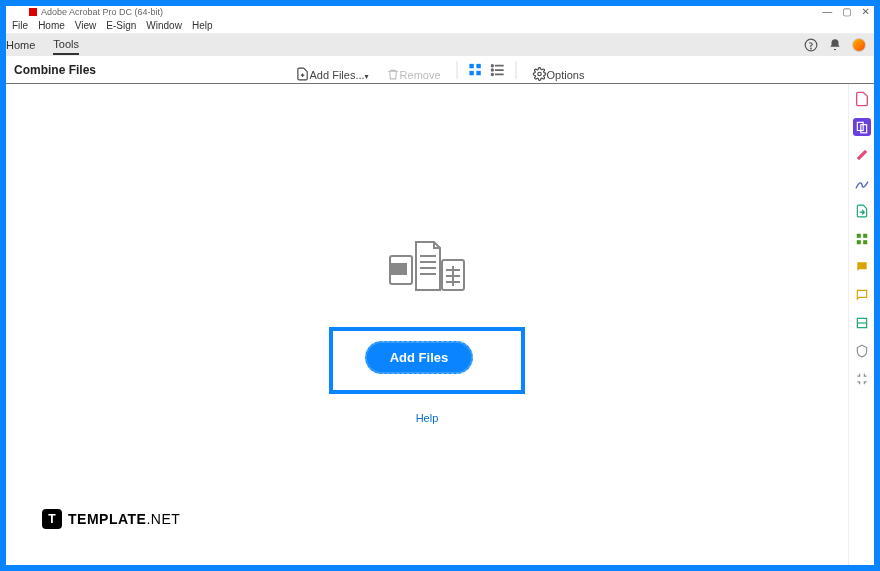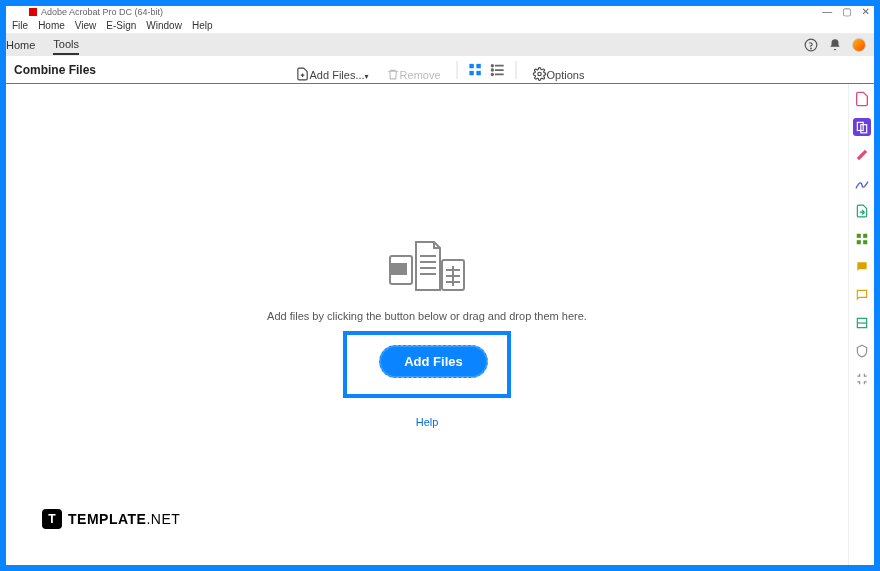--- a/index.html
+++ b/index.html
@@ -110,23 +110,23 @@
     display: flex; flex-direction: column; align-items: center;
   }
   .dropzone {
     margin-top: 150px;
     display:flex; flex-direction:column; align-items:center;
     color:#555;
   }
   .dropzone .illus { width:90px; height:64px; margin-bottom: 10px; }
   .dropzone .line1, .dropzone .line2 { font-size:11px; color:#555; line-height:1.5; text-align:center;}
   .highlight-box {
-    margin-top: 6px;
+    margin-top: 19px;
     border: 4px solid #0a84ff;
-    padding: 10px 19px 16px 32px;
+    padding: 10px 48px 16px 32px;
     background: #fff;
     display:flex; justify-content:center;
   }
   .add-files-btn {
     background: #0a84ff; color:#fff; font-weight:600;
     font-size:13px; padding: 8px 24px; border:none;
     border-radius: 18px; cursor:pointer;
     box-shadow: inset 0 0 0 1px rgba(255,255,255,.2);
     border: 1px dashed #5fb3ff;
   }
@@ -257,21 +257,20 @@
             <line x1="38" y1="28" x2="54" y2="28"></line>
             <line x1="38" y1="34" x2="54" y2="34"></line>
             <line x1="38" y1="40" x2="54" y2="40"></line>
           <rect x="60" y="26" width="22" height="30" rx="2" fill="#fff"></rect>
           <line x1="64" y1="36" x2="78" y2="36"></line>
             <line x1="64" y1="42" x2="78" y2="42"></line>
             <line x1="64" y1="48" x2="78" y2="48"></line>
             <line x1="71" y1="32" x2="71" y2="52"></line>
         </svg>
       </div>
-      <div class="line1">Add files by clicking the button below or drag and drop them here.</div>
       <div class="highlight-box">
         <button class="add-files-btn">Add Files</button>
       </div>
       <a href="#" class="help-link">Help</a>
     </div>
   </div>
 
   <div class="right-rail">
     <div class="rail-ic" style="color:#e24b77;">
       <svg width="16" height="16" viewBox="0 0 24 24" fill="none" stroke="currentColor" stroke-width="2">

